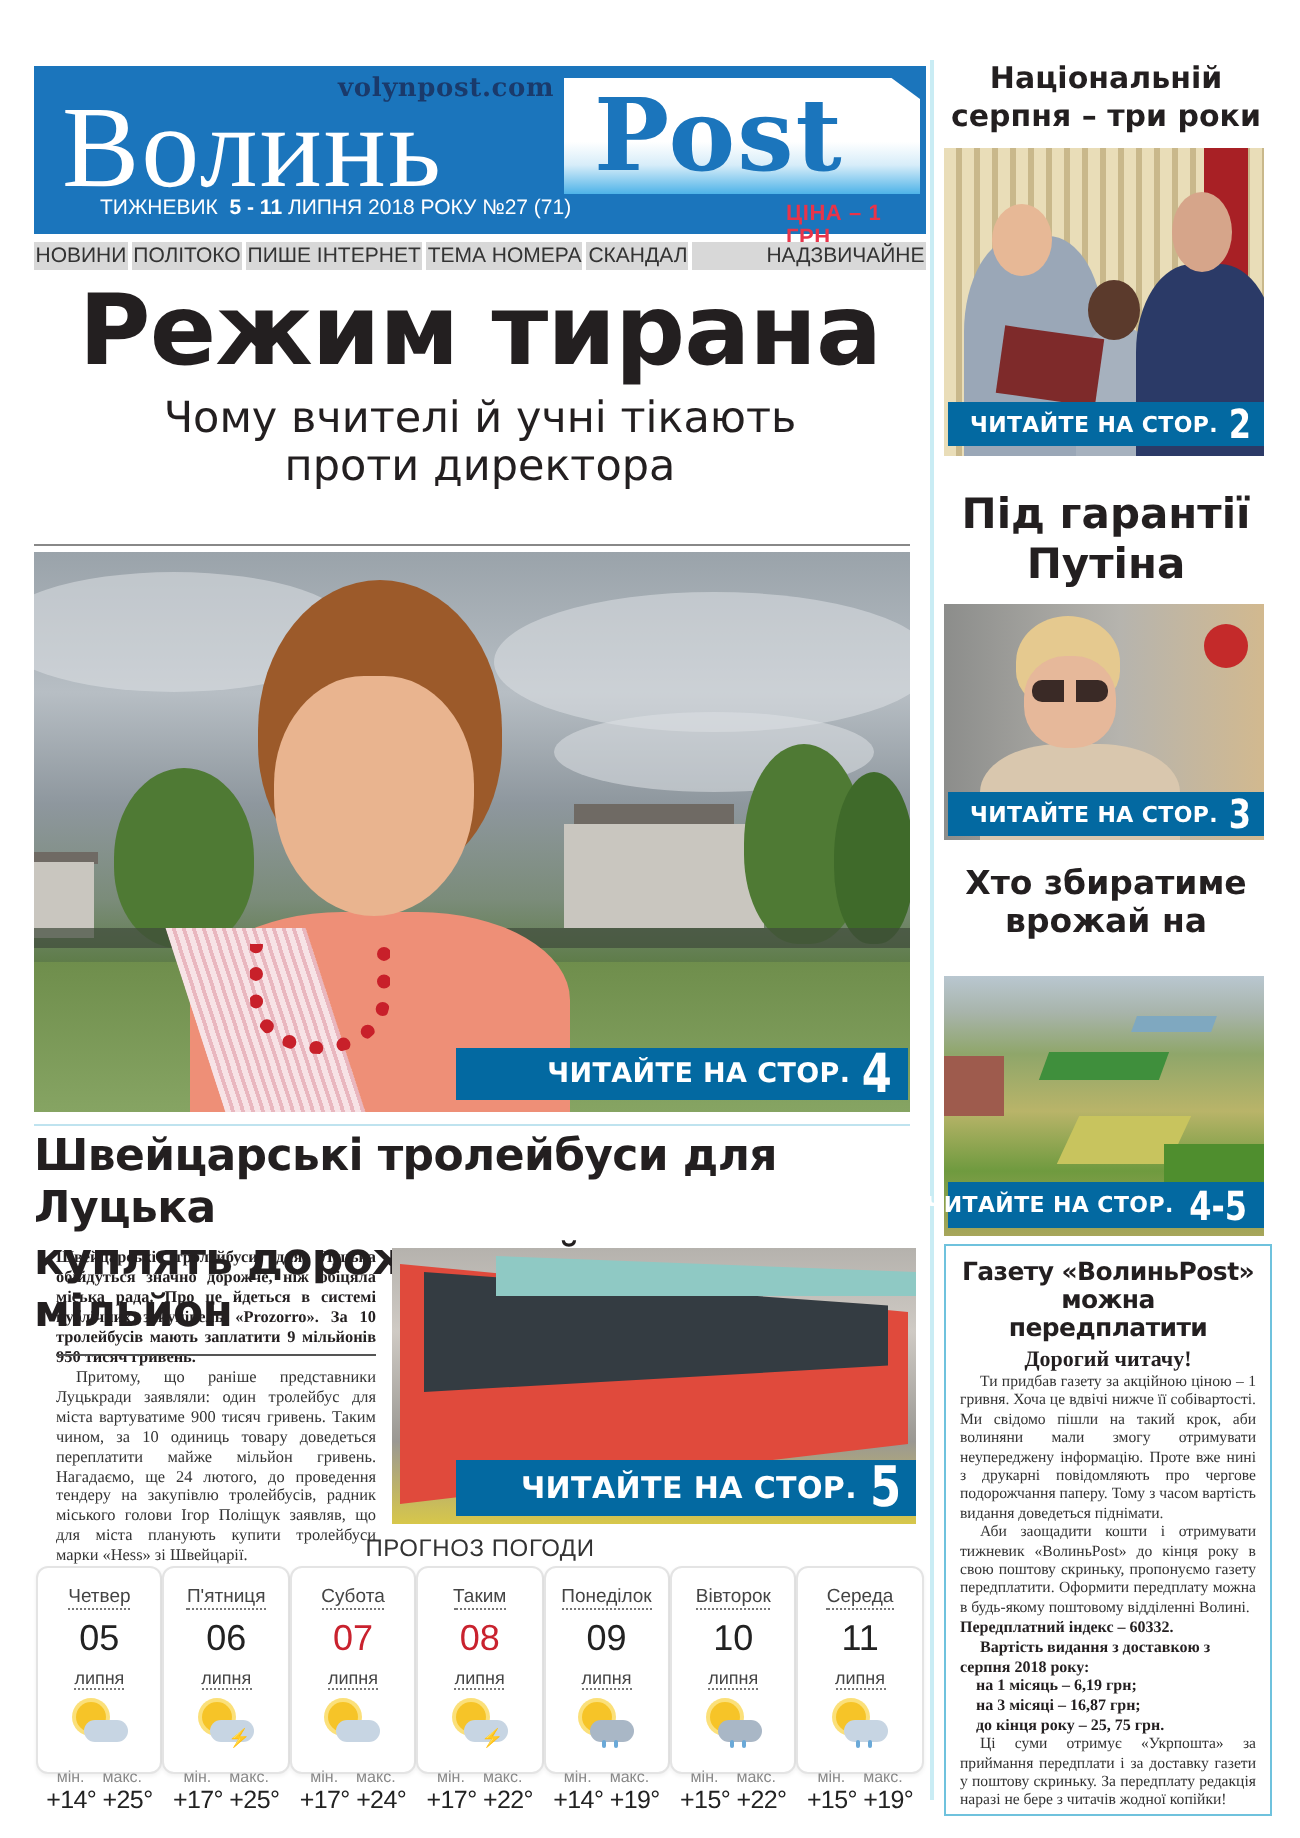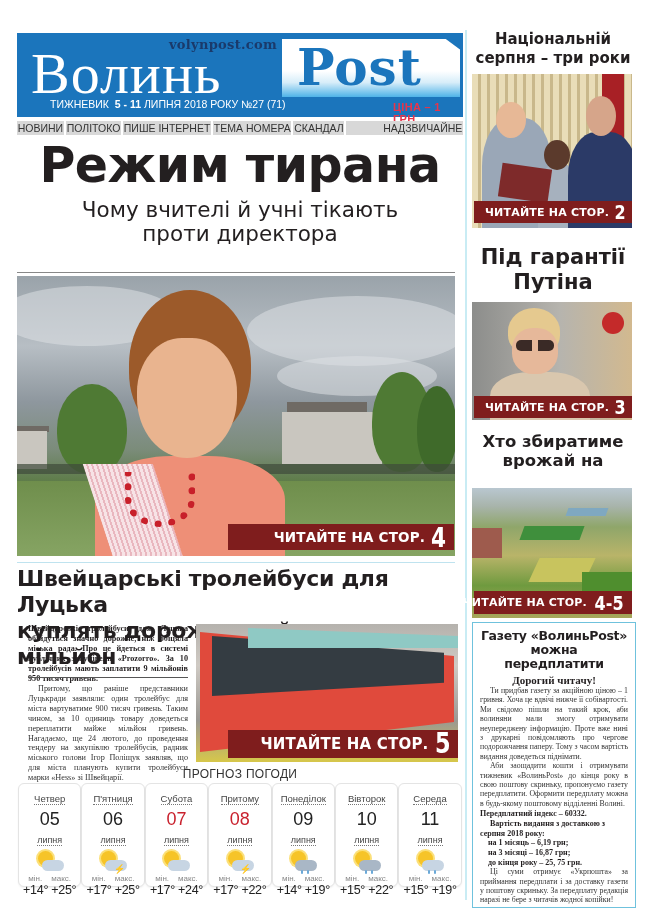--- a/index.html
+++ b/index.html
@@ -34,21 +34,21 @@
   .building-roof { position: absolute; background: #6f6a64; }
   .tree { position: absolute; border-radius: 50% 50% 45% 45%; background: #4f7a34; }
   .fence { position: absolute; left: 0; top: 188px; width: 438px; height: 10px; background: #3e4a3a; opacity: .7; }
   .grass { position: absolute; left: 0; top: 205px; width: 438px; height: 75px; background: linear-gradient(#6f8e4c, #86a463); }
   .person-hair { position: absolute; left: 112px; top: 14px; width: 122px; height: 150px; border-radius: 50% 50% 45% 45%; background: #9c5a2a; }
   .person-face { position: absolute; left: 120px; top: 62px; width: 100px; height: 120px; border-radius: 45% 45% 50% 50%; background: #e9b48f; }
   .person-body { position: absolute; left: 78px; top: 180px; width: 190px; height: 110px; border-radius: 40% 40% 0 0; background: #ee8f77; }
   .person-collar { position: absolute; left: 82px; top: 188px; width: 70px; height: 100px; transform: skewX(18deg); background: repeating-linear-gradient(90deg, #f7e3e6 0 3px, #e9b7bf 3px 5px); }
   .necklace { position: absolute; left: 108px; top: 196px; width: 70px; height: 55px; border: 7px dotted #c8202a; border-top: none; border-radius: 0 0 50% 50%; }
 
-  .read-badge { position: absolute; display: flex; align-items: center; justify-content: flex-end; background: #7f1d1d; color: #fff; font-weight: bold; white-space: nowrap; }
+  .read-badge { position: absolute; display: flex; align-items: center; justify-content: flex-end; background: #0369a1; color: #fff; font-weight: bold; white-space: nowrap; }
   .read-badge .txt { font-family: "DejaVu Sans", sans-serif; font-size: 13.5px; letter-spacing: 0.2px; }
   .read-badge .num { font-family: "DejaVu Sans", sans-serif; font-size: 24px; margin-left: 4px; line-height: 1; transform: scaleX(0.8); }
 
   
   .story2-rule { position: absolute; left: 17px; top: 562px; width: 438px; height: 1px; background: #bfe3ef; }
   .story2-title { position: absolute; left: 17px; top: 566px; width: 446px; font-family: "DejaVu Sans", sans-serif; font-weight: bold; font-size: 22px; line-height: 26px; color: #231f20; text-align: left; padding-left: 0; letter-spacing: -0.3px; }
   .story2-lead { position: absolute; left: 28px; top: 624px; width: 160px; font-family: "Liberation Serif", serif; font-weight: bold; font-size: 8.2px; line-height: 10px; color: #231f20; text-align: justify; }
   .story2-lead-rule { position: absolute; left: 28px; top: 677px; width: 160px; height: 1px; background: #555; }
   .story2-body { position: absolute; left: 28px; top: 684px; width: 160px; font-family: "Liberation Serif", serif; font-size: 8.2px; line-height: 9.9px; color: #333; text-align: justify; text-indent: 10px; }
 
@@ -63,21 +63,21 @@
   .wday { width: 63.4px; height: 104px; border: 1px solid #e4e4e4; border-radius: 6px; margin-right: 0; text-align: center; background: #fff; position: relative; box-shadow: 0 1px 2px rgba(0,0,0,0.06); }
   .wday-name { display: inline-block; margin-top: 9px; font-size: 9.5px; color: #444; border-bottom: 1px dotted #777; line-height: 11px; }
   .wday-num { font-size: 18px; line-height: 20px; margin-top: 3px; color: #222; }
   .wday-num.weekend { color: #c9222e; }
   .wday-month { display: inline-block; font-size: 9px; color: #444; border-bottom: 1px dotted #777; line-height: 10px; }
   .wicon { position: relative; width: 32px; height: 22px; margin: 4px auto 0; }
   .wicon .sun { position: absolute; left: 4px; top: 0; width: 15px; height: 15px; border-radius: 50%; background: #f6c428; box-shadow: 0 0 0 2px #fbe07a; }
   .wicon .cloud { position: absolute; left: 8px; top: 9px; width: 22px; height: 11px; border-radius: 8px; background: #c7d5e3; }
   .wicon .bolt { position: absolute; left: 17px; top: 14px; font-size: 9px; color: #f09a1b; line-height: 1; }
   .wicon .drop { position: absolute; top: 19px; width: 2px; height: 4px; background: #6aa9d8; border-radius: 1px; }
-  .wlabels { display: flex; justify-content: center; gap: 9px; font-size: 8px; color: #888; margin-top: 1px; }
+  .wlabels { display: flex; justify-content: center; gap: 9px; font-size: 8px; color: #888; margin-top: 11px; }
   .wtemps { font-size: 12.5px; color: #222; margin-top: 0; white-space: nowrap; letter-spacing: -0.3px; }
 
   
   .vrule { position: absolute; left: 465px; top: 30px; width: 2px; height: 870px; background: #c9ecf4; }
   .side-title { position: absolute; left: 472px; width: 162px; text-align: center; font-family: "DejaVu Sans", sans-serif; font-weight: bold; color: #231f20; }
   .side-photo { position: absolute; left: 472px; width: 160px; overflow: hidden; }
 
   .police-photo { top: 74px; height: 154px; background: repeating-linear-gradient(90deg, #e9ddb8 0 6px, #c9b88b 6px 9px); }
   .police-red { position: absolute; right: 8px; top: 0; width: 22px; height: 100%; background: #a82025; }
   .officer1 { position: absolute; left: 10px; top: 44px; width: 70px; height: 120px; border-radius: 40% 40% 0 0; background: #9aa7b7; }
@@ -220,21 +220,21 @@
         <div class="sun"></div>
         <div class="cloud"></div>
       </div>
     <div class="wlabels">
         <span>мін.</span>
         <span>макс.</span>
       </div>
     <div class="wtemps"><span>+17° </span><span>+24°</span></div>
   </div>
   <div class="wday">
-    <div class="wday-name">Притому</div>
+    <div class="wday-name">Таким</div>
     <div class="wday-num weekend">08</div>
     <div class="wday-month">липня</div>
     <div class="wicon">
         <div class="sun"></div>
         <div class="cloud"></div>
         <div class="bolt">⚡</div>
       </div>
     <div class="wlabels">
         <span>мін.</span>
         <span>макс.</span>

